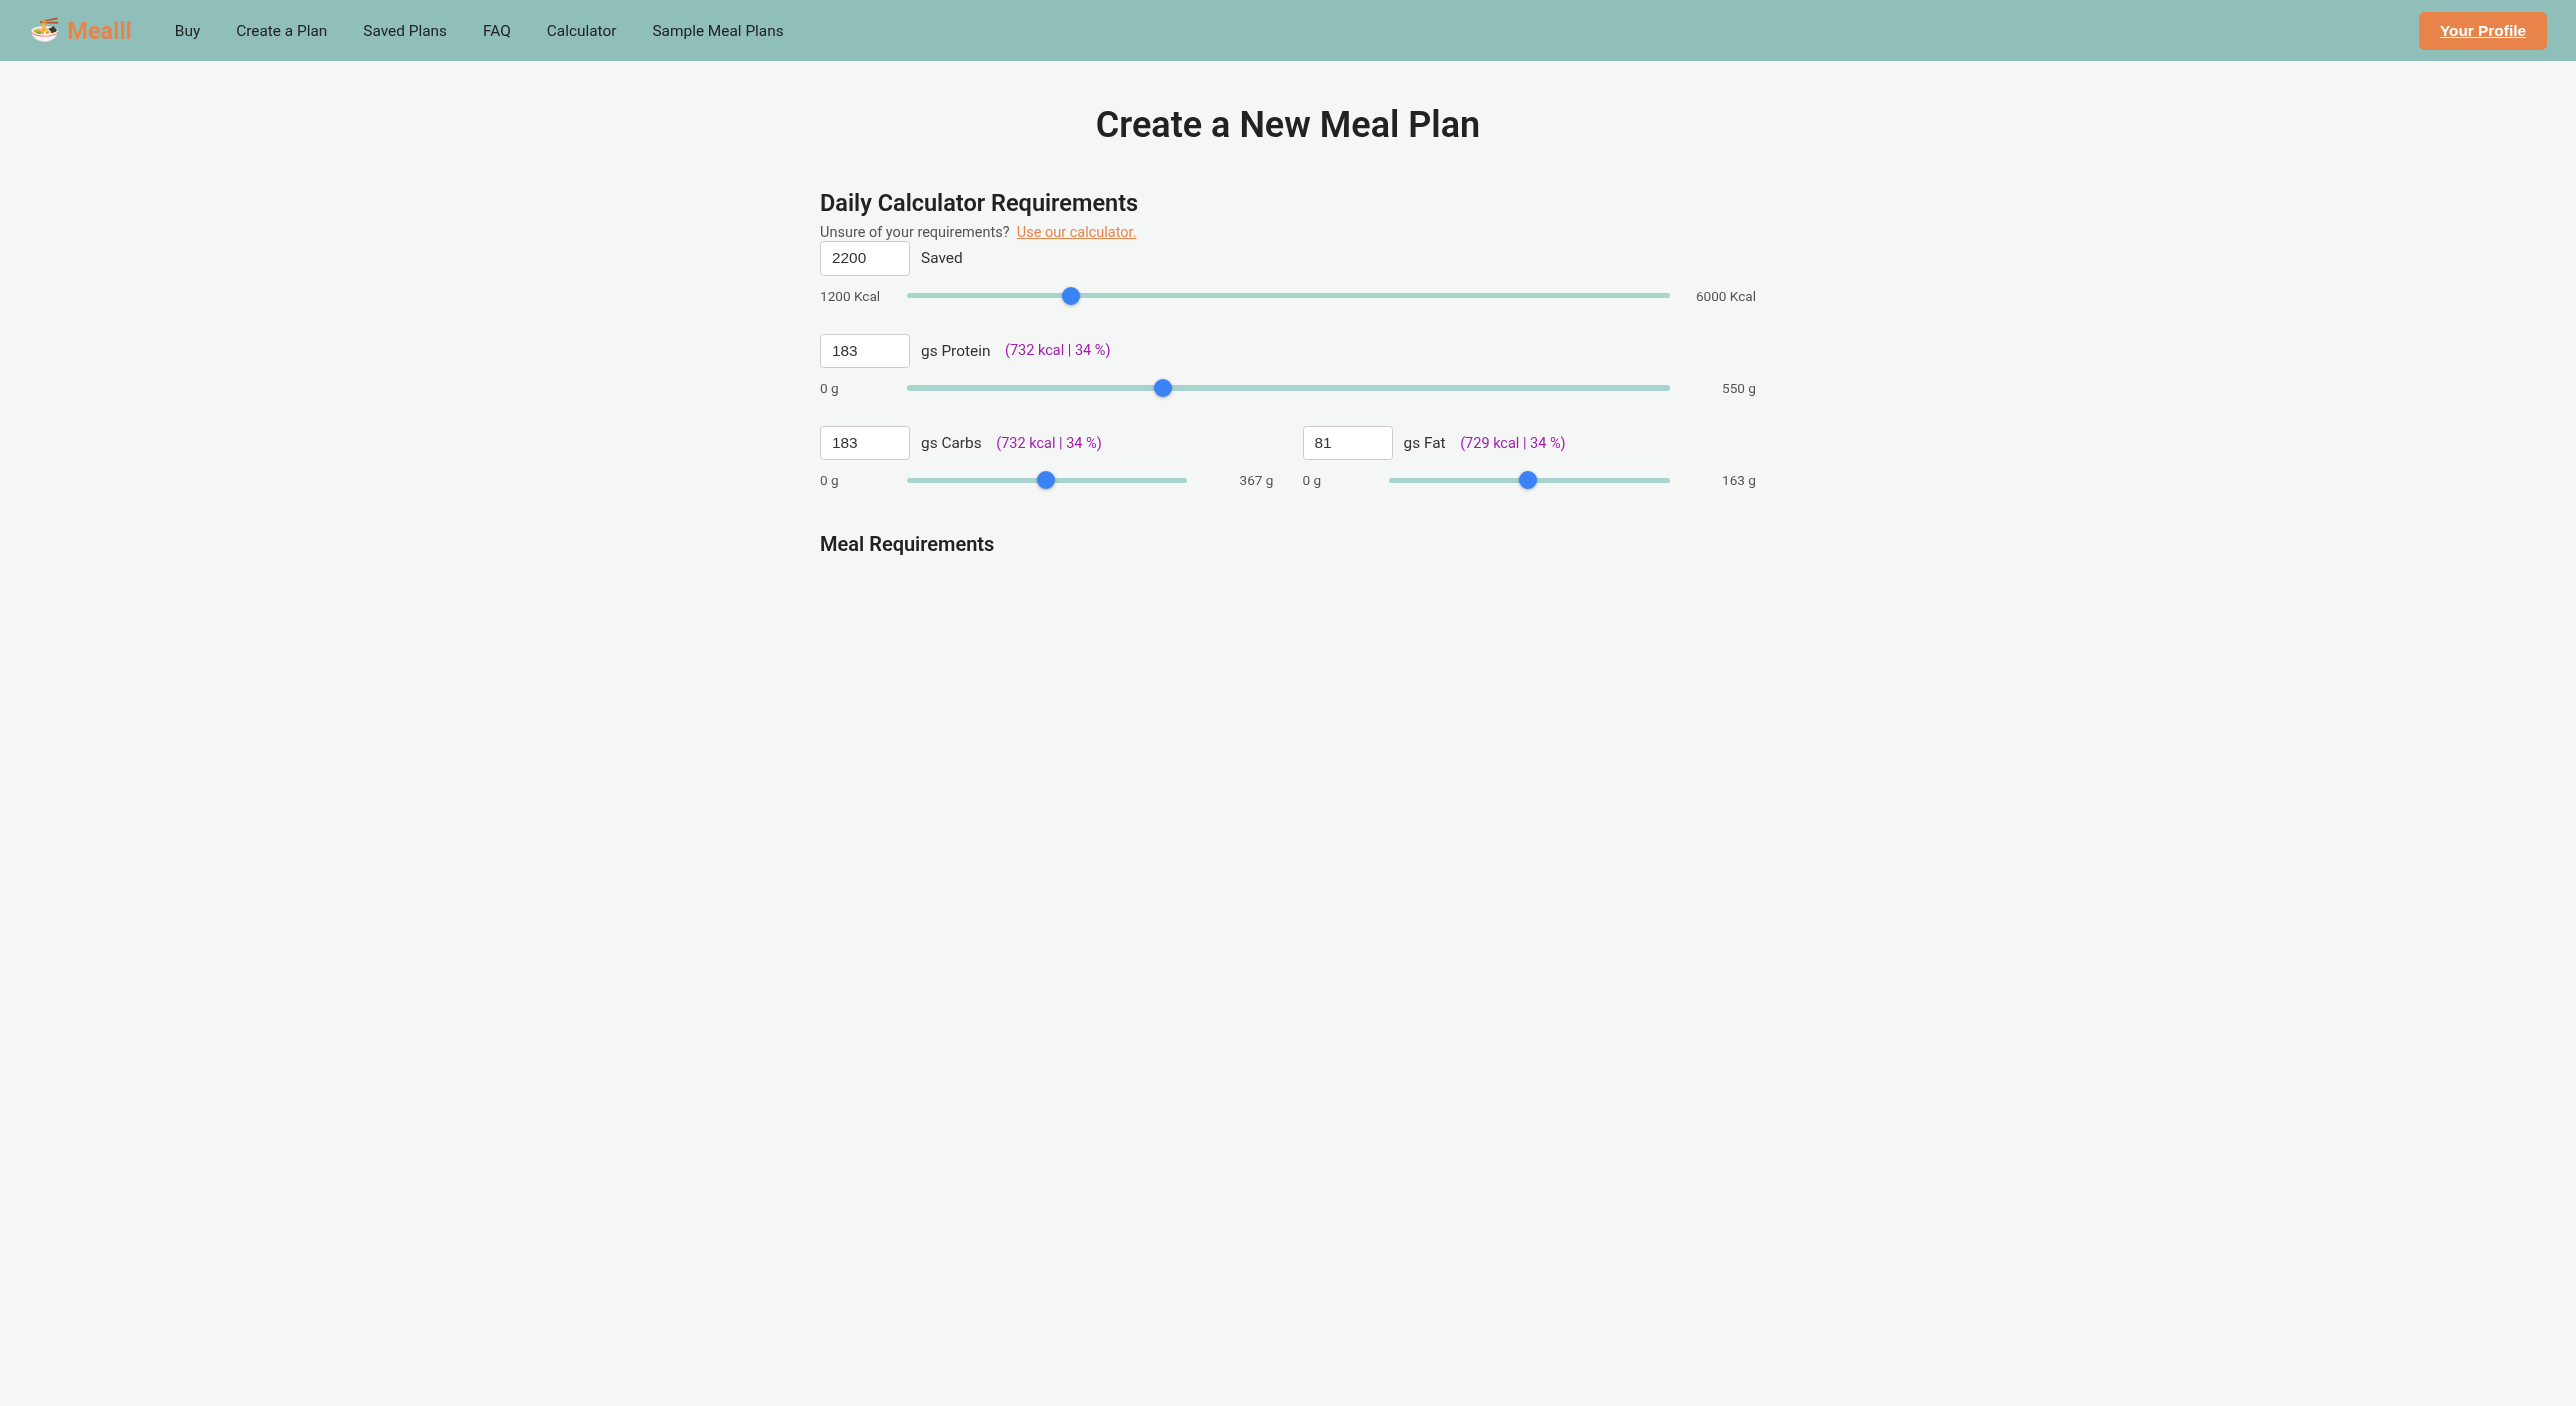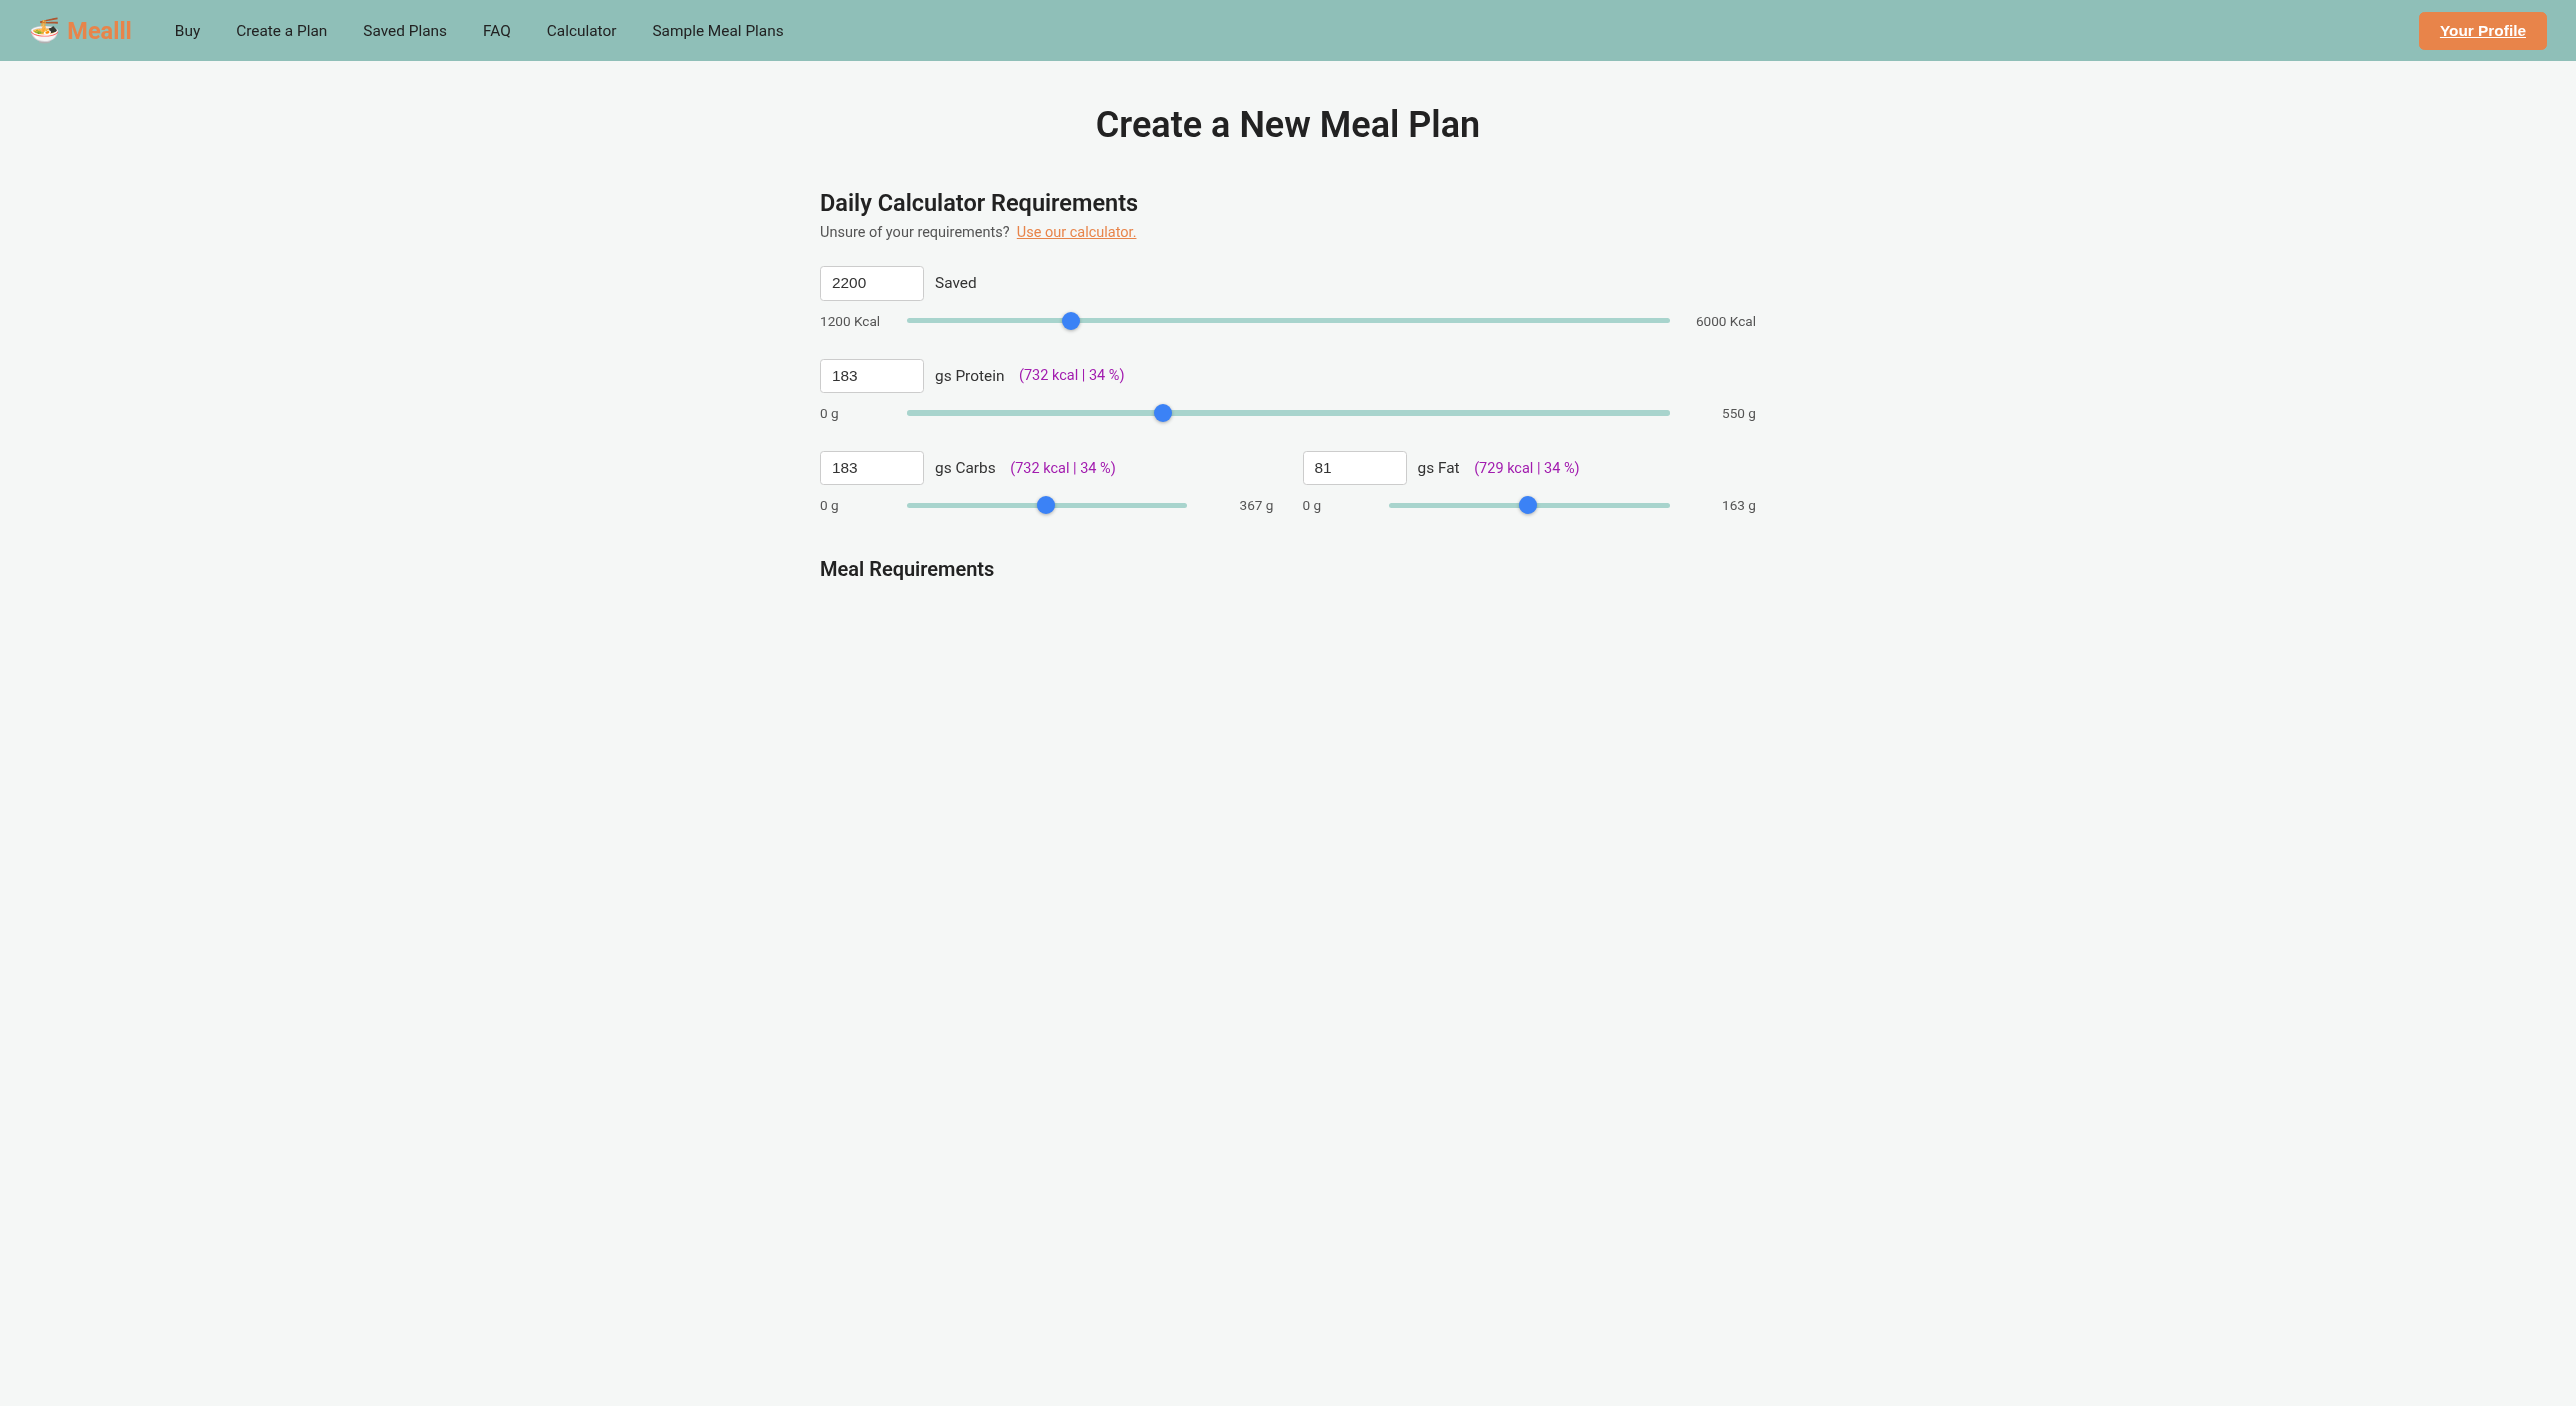--- a/index.html
+++ b/index.html
@@ -87,21 +87,20 @@
     .section-title {
       font-size: 23.5px;
       font-weight: 600;
       color: #222;
       margin-bottom: 7.2px;
     }
 
     .section-subtitle {
       font-size: 14.5px;
       color: #555;
-      margin-bottom: 25px;
     }
 
     .section-subtitle a {
       color: #e8844a;
       text-decoration: underline;
       cursor: pointer;
     }
 
     
     .nutrition-group {
@@ -113,21 +112,21 @@
       align-items: center;
       gap: 11px;
       margin-bottom: 11px;
     }
 
     .nutrition-input {
       border: 0.9px solid #ccc;
       border-radius: 3.6px;
       padding: 7.2px 11px;
       font-size: 15.4px;
-      width: 104px;
+      width: 90px;
       color: #333;
       background: white;
     }
 
     .nutrition-label {
       font-size: 15.4px;
       color: #333;
     }
 
     .nutrition-label-detail {

